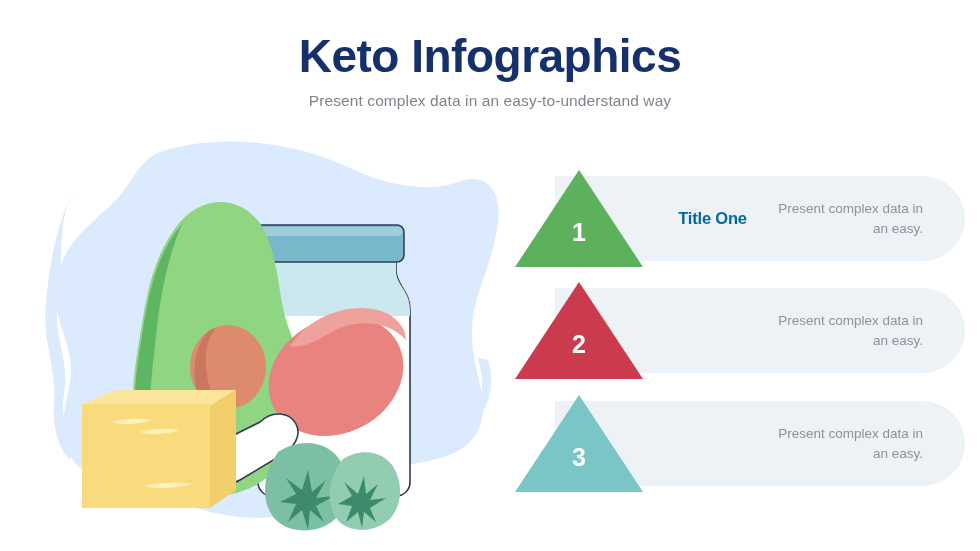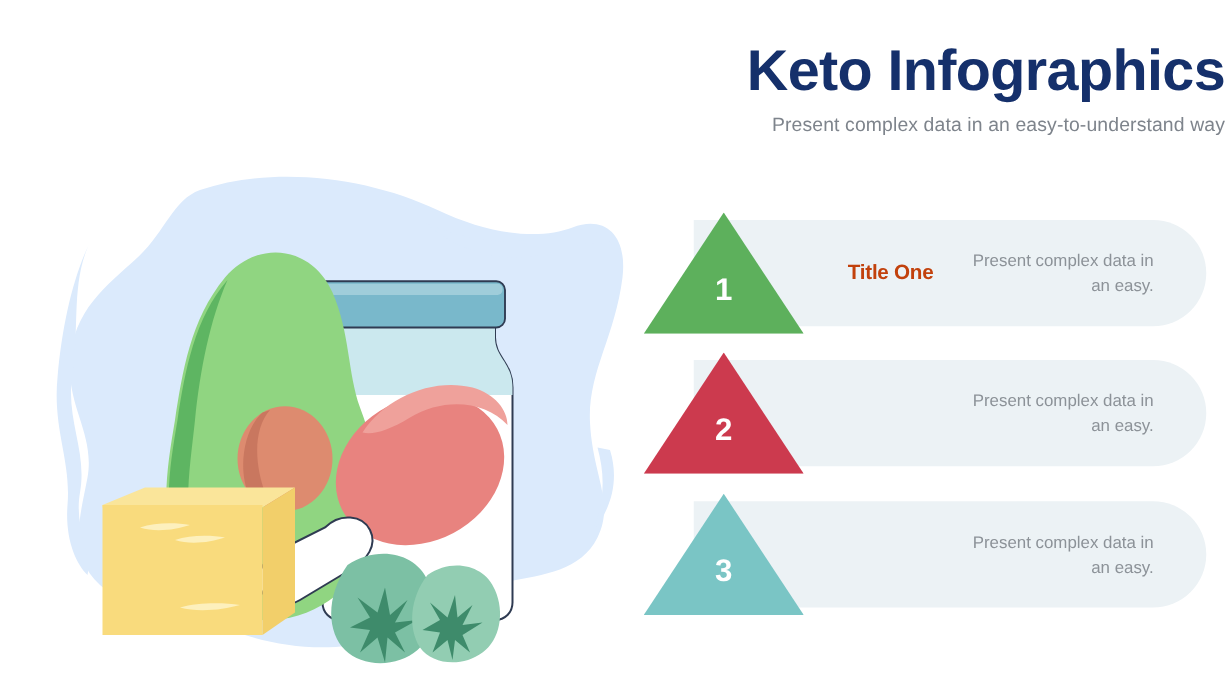--- a/index.html
+++ b/index.html
@@ -28,29 +28,27 @@
     width: 980px;
     text-align: center;
   }
   .slide-title {
     font-size: 46px;
     font-weight: 700;
     color: #15306b;
     letter-spacing: -0.5px;
     line-height: 1.05;
     margin: 0;
-    text-align: right;
   }
   .slide-subtitle {
     font-size: 15.5px;
     font-weight: 400;
     color: #7e848c;
     margin: 12px 0 0 0;
     letter-spacing: 0.1px;
-    text-align: right;
   }
 
   
   .illustration {
     position: absolute;
     left: 40px;
     top: 130px;
     width: 470px;
     height: 410px;
   }
@@ -110,21 +108,21 @@
     position: absolute;
     left: 135px;
     top: 0;
     width: 125px;
     height: 97px;
     display: flex;
     align-items: center;
     justify-content: center;
     font-size: 16.5px;
     font-weight: 700;
-    color: #c2410c;
+    color: #0369a1;
     letter-spacing: -0.2px;
   }
   .row-desc {
     position: absolute;
     left: 258px;
     top: 0;
     width: 150px;
     height: 97px;
     display: flex;
     align-items: center;

